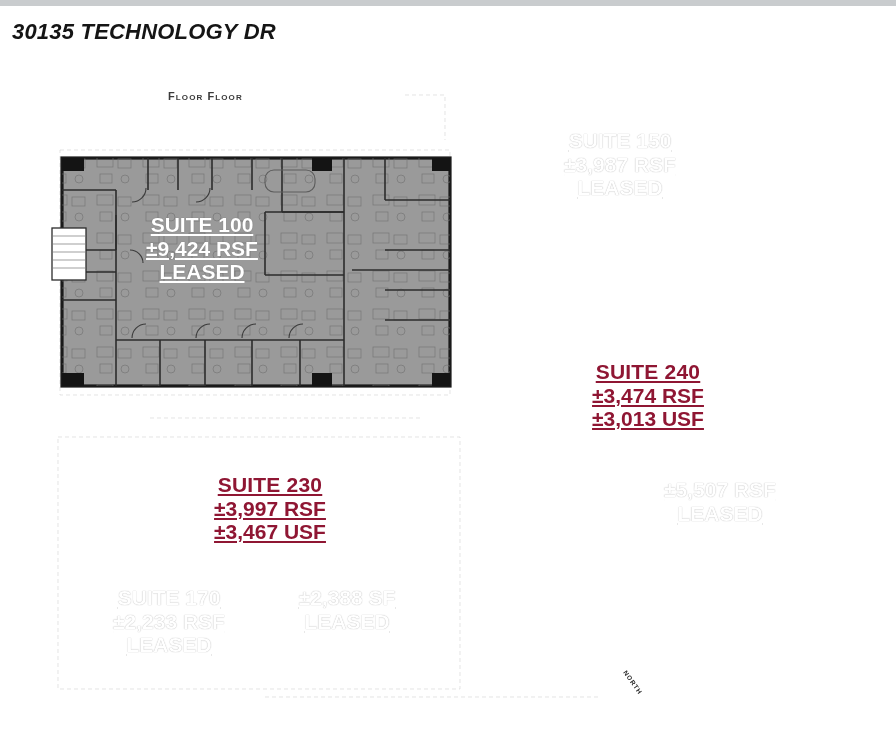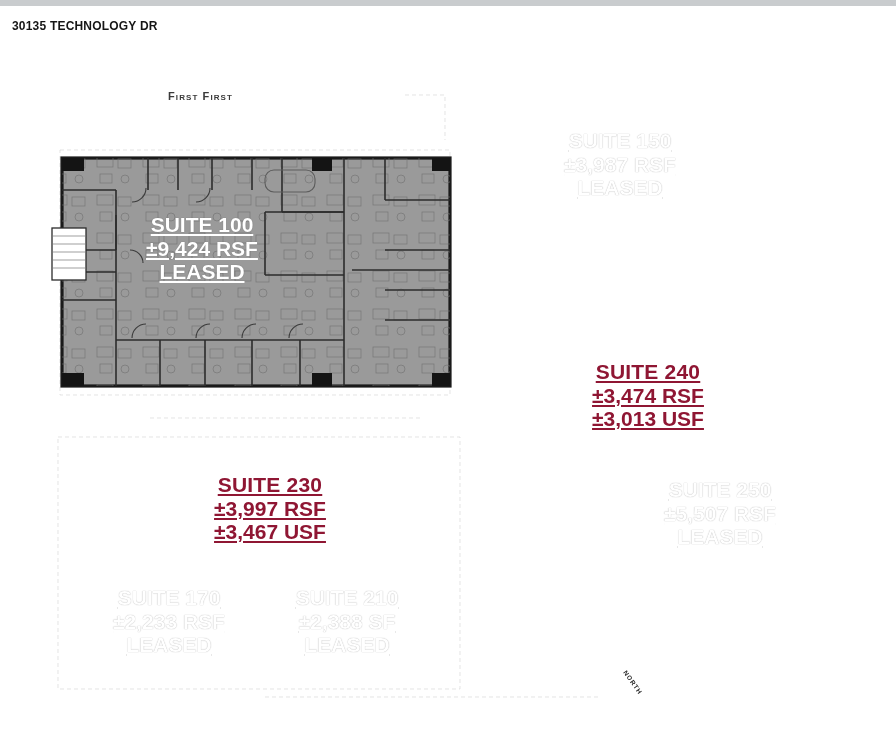--- a/index.html
+++ b/index.html
@@ -6,22 +6,23 @@
   html,body { width:896px; height:733px; background:#ffffff; overflow:hidden; }
   body { font-family:"Liberation Sans", sans-serif; position:relative; }
 
   #topbar {
     position:absolute; left:0; top:0; width:896px; height:6px;
     background:#c9ccce;
   }
 
   #page-title {
     position:absolute; left:12px; top:19px;
-    font-size:12px; font-weight:bold; letter-spacing:0.2px; color:#151515;
+    font-size:22px; font-weight:bold; letter-spacing:0.2px; color:#151515;
     white-space:nowrap;
+    font-style:italic;
   }
   #floor-label {
     position:absolute; left:168px; top:90px;
     font-size:11px; font-weight:bold; color:#3a3a3a;
     font-variant:small-caps; letter-spacing:1.1px;
   }
 
   #canvas { position:absolute; left:0; top:0; width:896px; height:733px; }
 
   .suite-label {
@@ -44,21 +45,21 @@
   }
 </style>
 </head>
 <body>
 
 
 
 <div id="topbar"></div>
 
 <div id="page-title">30135 TECHNOLOGY DR</div>
-<div id="floor-label">First First</div>
+<div id="floor-label">Floor Floor</div>
 
 <svg id="canvas" viewBox="0 0 896 733">
   <defs>
 
     <pattern id="furn-gray" width="46" height="38" patternUnits="userSpaceOnUse">
       <rect width="46" height="38" fill="none"></rect>
       <rect x="5" y="5" width="16" height="10" fill="none" stroke="#6f6f6f" stroke-width="0.8"></rect>
       <rect x="26" y="7" width="13" height="9" fill="none" stroke="#6f6f6f" stroke-width="0.8"></rect>
       <rect x="8" y="22" width="12" height="9" fill="none" stroke="#6f6f6f" stroke-width="0.8"></rect>
       <circle cx="33" cy="27" r="4" fill="none" stroke="#6f6f6f" stroke-width="0.8"></circle>
@@ -340,37 +341,35 @@
   <span class="ln">LEASED</span>
 </div>
 
 <div class="suite-label lbl-avail" style="left:518px; top:360px; width:260px;">
   <span class="ln">SUITE 240</span>
   <span class="ln">±3,474 RSF</span>
   <span class="ln">±3,013 USF</span>
 </div>
 
 <div class="suite-label lbl-leased" style="left:600px; top:478px; width:240px;">
-  <span class="ln">SUITE 250</span>
   <span class="ln">±5,507 RSF</span>
   <span class="ln">LEASED</span>
 </div>
 
 <div class="suite-label lbl-avail" style="left:110px; top:461px; width:320px;margin-top:12px;">
   <span class="ln">SUITE 230</span>
   <span class="ln">±3,997 RSF</span>
   <span class="ln">±3,467 USF</span>
 </div>
 
 <div class="suite-label lbl-leased" style="left:74px; top:586px; width:190px;">
   <span class="ln">SUITE 170</span>
   <span class="ln">±2,233 RSF</span>
   <span class="ln">LEASED</span>
 </div>
 
 <div class="suite-label lbl-leased" style="left:252px; top:586px; width:190px;">
-  <span class="ln">SUITE 210</span>
   <span class="ln">±2,388 SF</span>
   <span class="ln">LEASED</span>
 </div>
 
 
 
 
 </polygon></body></html>

